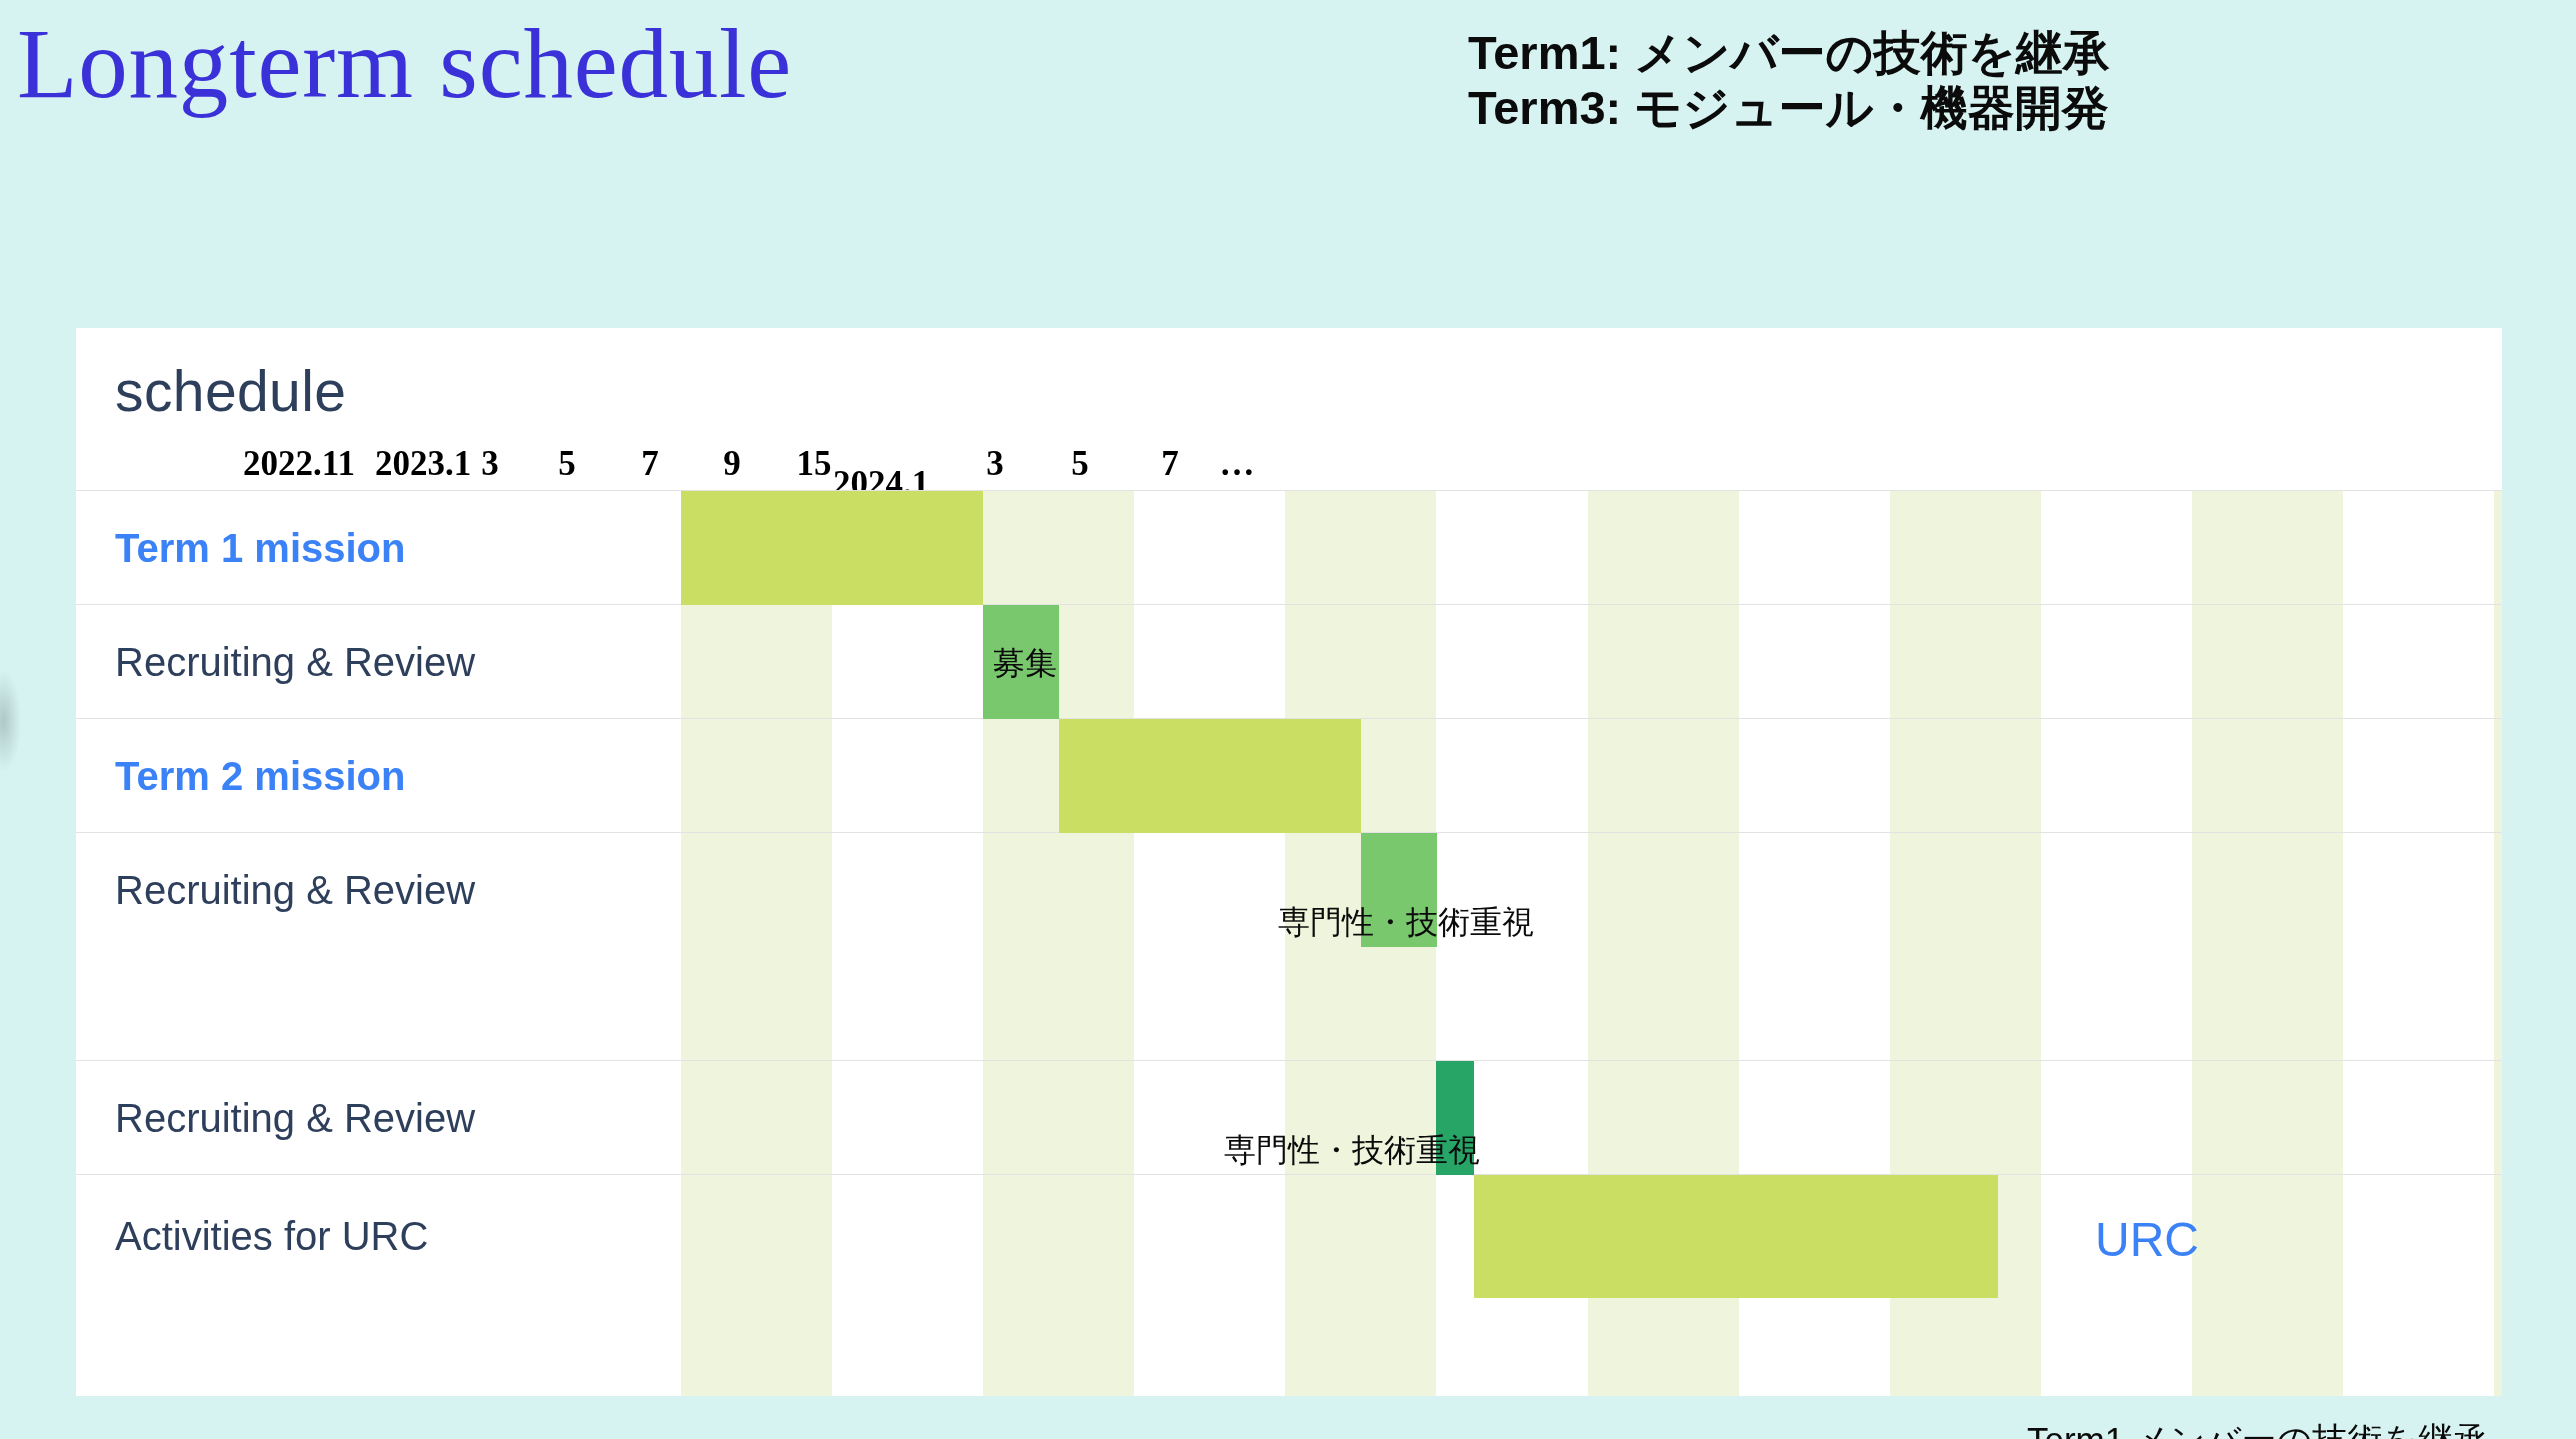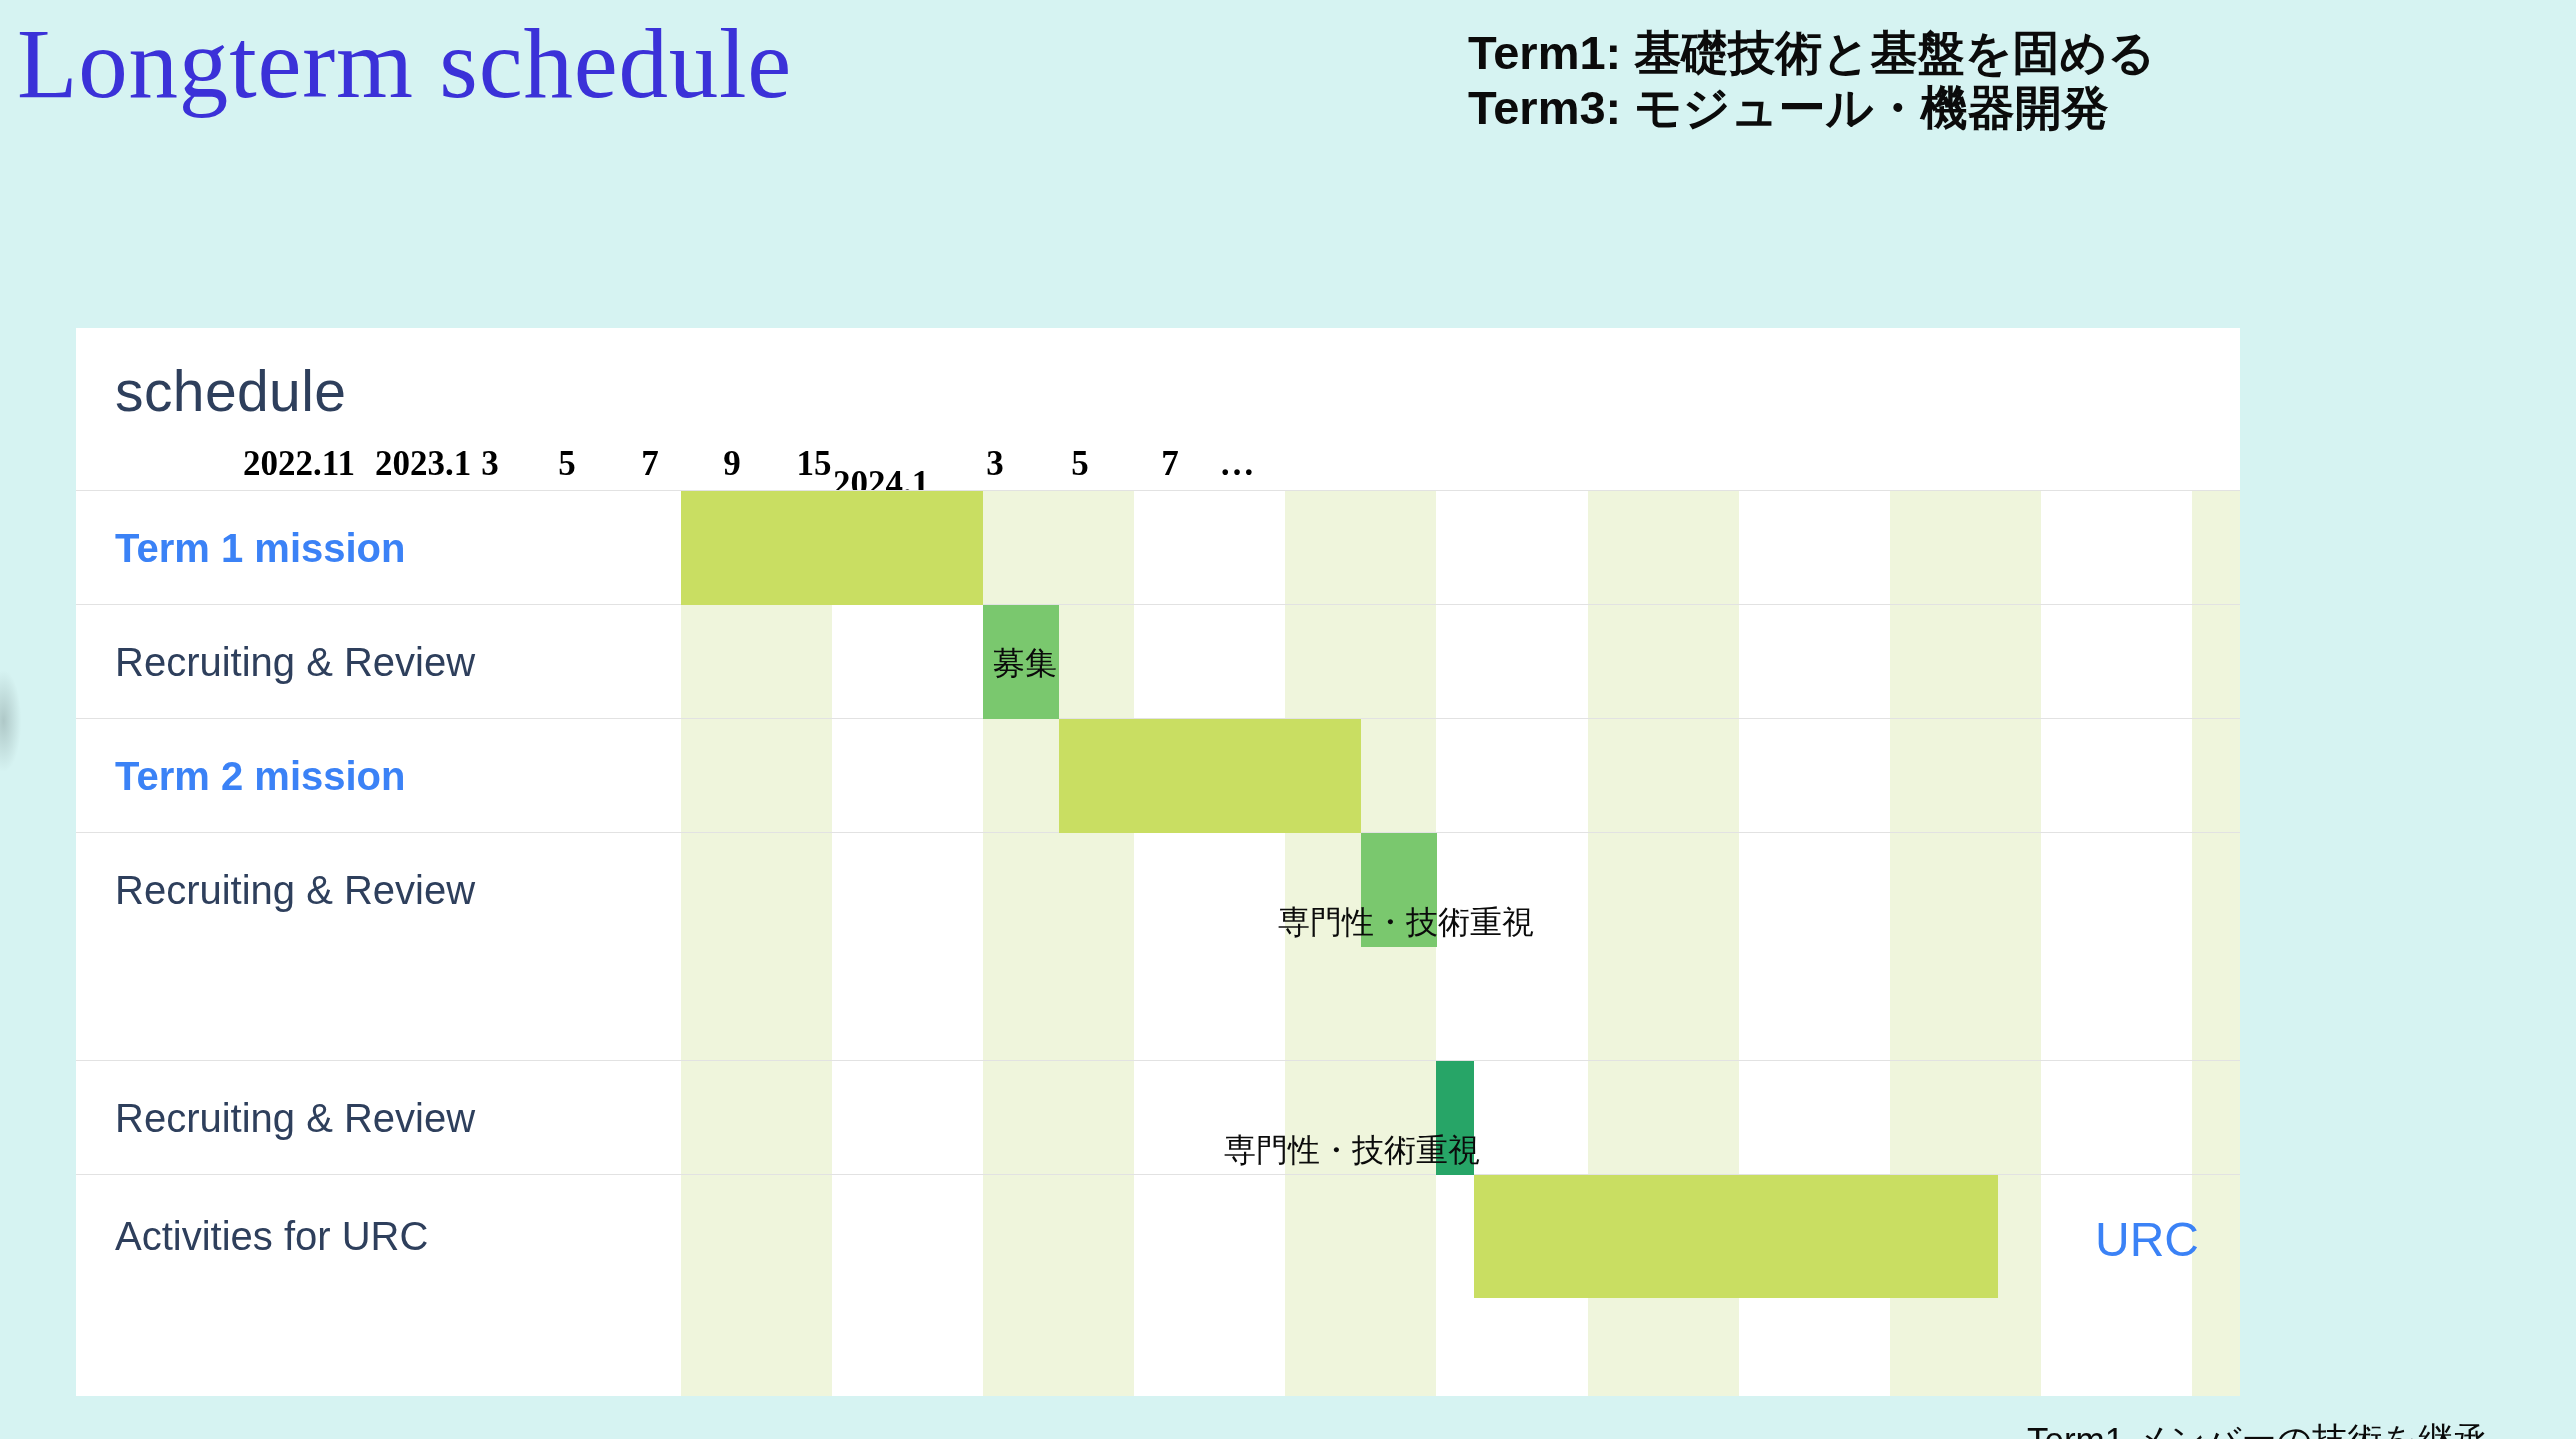--- a/index.html
+++ b/index.html
@@ -24,21 +24,21 @@
     position:absolute;left:1468px;top:26px;
     font-size:47px;line-height:1.17;
     color:#0b0b0b;
     font-weight:600;
     white-space:nowrap;
   }
   #term-legend .legend-line{display:block;}
   
   #chart-card{
     position:absolute;left:76px;top:328px;
-    width:2164px;height:1068px;
+    width:2426px;height:1068px;
     background:#ffffff;
     overflow:hidden;
   }
   #chart-heading{
     position:absolute;left:39px;top:35px;
     font-size:57px;line-height:1;
     color:#2e3f5c;
     font-weight:400;
     letter-spacing:0.4px;
   }
@@ -110,21 +110,21 @@
   }
 </style>
 </head>
 <body>
 
 <div id="left-smudge"></div>
 
 <div id="slide-title">Longterm schedule</div>
 
 <div id="term-legend">
-  <span class="legend-line">Term1: 基礎技術と基盤を固める</span>
+  <span class="legend-line">Term1: メンバーの技術を継承</span>
   <span class="legend-line">Term3: モジュール・機器開発</span>
 </div>
 
 <div id="chart-card">
   <div id="chart-heading">schedule</div>
   <div id="bands">
       <div class="band" style="left: 605px; width: 151px; background: rgb(239, 245, 220);"></div>
       <div class="band" style="left: 907px; width: 151px; background: rgb(239, 245, 220);"></div>
       <div class="band" style="left: 1209px; width: 151px; background: rgb(239, 245, 220);"></div>
       <div class="band" style="left: 1512px; width: 151px; background: rgb(239, 245, 220);"></div>

